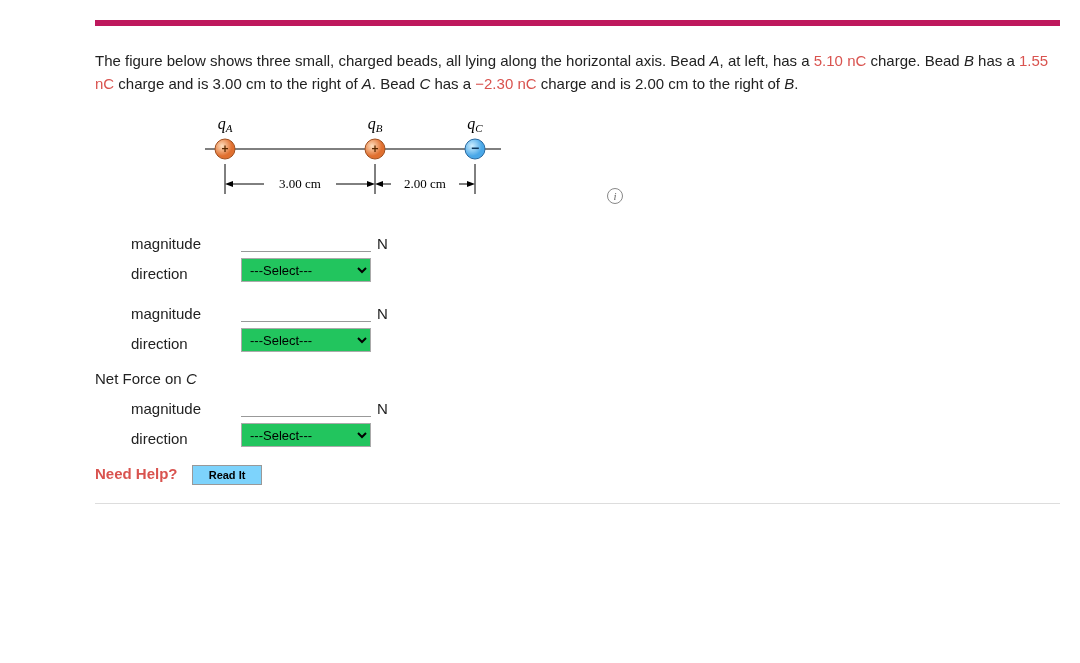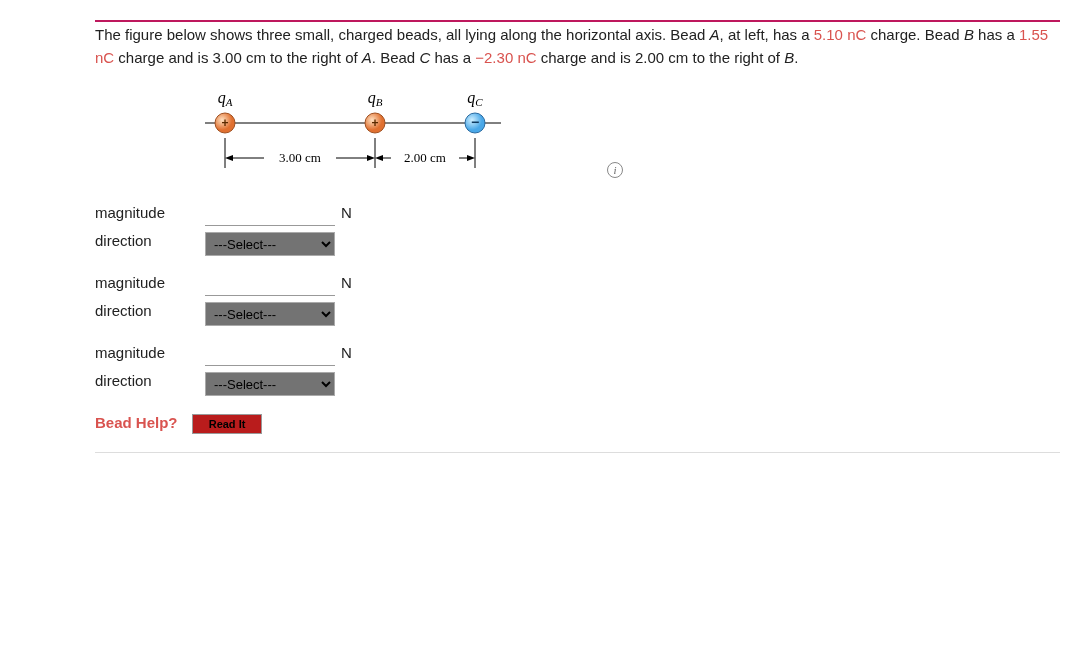--- a/index.html
+++ b/index.html
@@ -9,23 +9,23 @@
     }
     body {
       font-family: Arial, Helvetica, sans-serif;
       font-size: 15px;
       color: #222;
       background: #fff;
       padding: 20px 20px 20px 95px;
       width: 1080px;
     }
     .container {
-      border-top: 2px solid #be185d;
+      border-top: 6px solid #be185d;
       border-bottom: 1px solid #ddd;
-      padding: 2px 0 18px 0;
+      padding: 24px 0 18px 0;
     }
     .problem-text {
       line-height: 1.5;
       margin-bottom: 12px;
     }
     .red { color: #d9534f; }
     .italic { font-style: italic; }
     .prompt {
       margin-bottom: 18px;
       line-height: 1.5;
@@ -56,22 +56,23 @@
     }
     .force-block {
       margin-bottom: 18px;
     }
     .section-title {
       font-size: 15px;
       margin-bottom: 8px;
     }
     .row {
       display: flex;
-      align-items: flex-start;
+      align-items: flex-end;
       margin-bottom: 6px;
+      margin-left: 36px;
     }
     .label {
       width: 110px;
       font-size: 15px;
     }
     .text-input {
       width: 130px;
       height: 22px;
       border: none;
       border-bottom: 1px solid #999;
@@ -81,38 +82,38 @@
     }
     .unit {
       margin-left: 6px;
       font-size: 15px;
     }
     .select {
       width: 130px;
       height: 24px;
       font-size: 13px;
       border: 1px solid #aaa;
-      background: #737373;
+      background: #22c55e;
       padding: 1px 4px;
     }
     .help-row {
       margin-top: 18px;
     }
     .need-help {
       color: #d9534f;
       font-weight: bold;
       font-size: 15px;
       margin-right: 10px;
     }
     .readit-btn {
       font-size: 11px;
       font-weight: bold;
       padding: 3px 16px;
       border: 1px solid #999;
-      background: #b91c1c;
+      background: #7dd3fc;
       cursor: pointer;
     }
     .charge-label {
       font-family: Georgia, 'Times New Roman', serif;
       font-style: italic;
       font-size: 16px;
     }
     .sub {
       font-size: 11px;
       font-style: italic;
@@ -203,31 +204,34 @@
     </div>
     <div class="row">
       <span class="label">direction</span>
       <select class="select">
         <option>---Select---</option>
       </select>
     </div>
   </div>
 
   <div class="force-block">
+    <div class="section-title">
+      <span>Net Force on </span><span class="italic">C</span>
+    </div>
     <div class="row">
       <span class="label">magnitude</span>
       <input type="text" class="text-input" style="">
       <span class="unit">N</span>
     </div>
     <div class="row">
       <span class="label">direction</span>
       <select class="select">
         <option>---Select---</option>
       </select>
     </div>
   </div>
 
   <div class="help-row">
-    <span class="need-help">Bead Help?</span>
+    <span class="need-help">Need Help?</span>
     <button class="readit-btn">Read It</button>
   </div>
 
 </div>
 
 </body></html>

